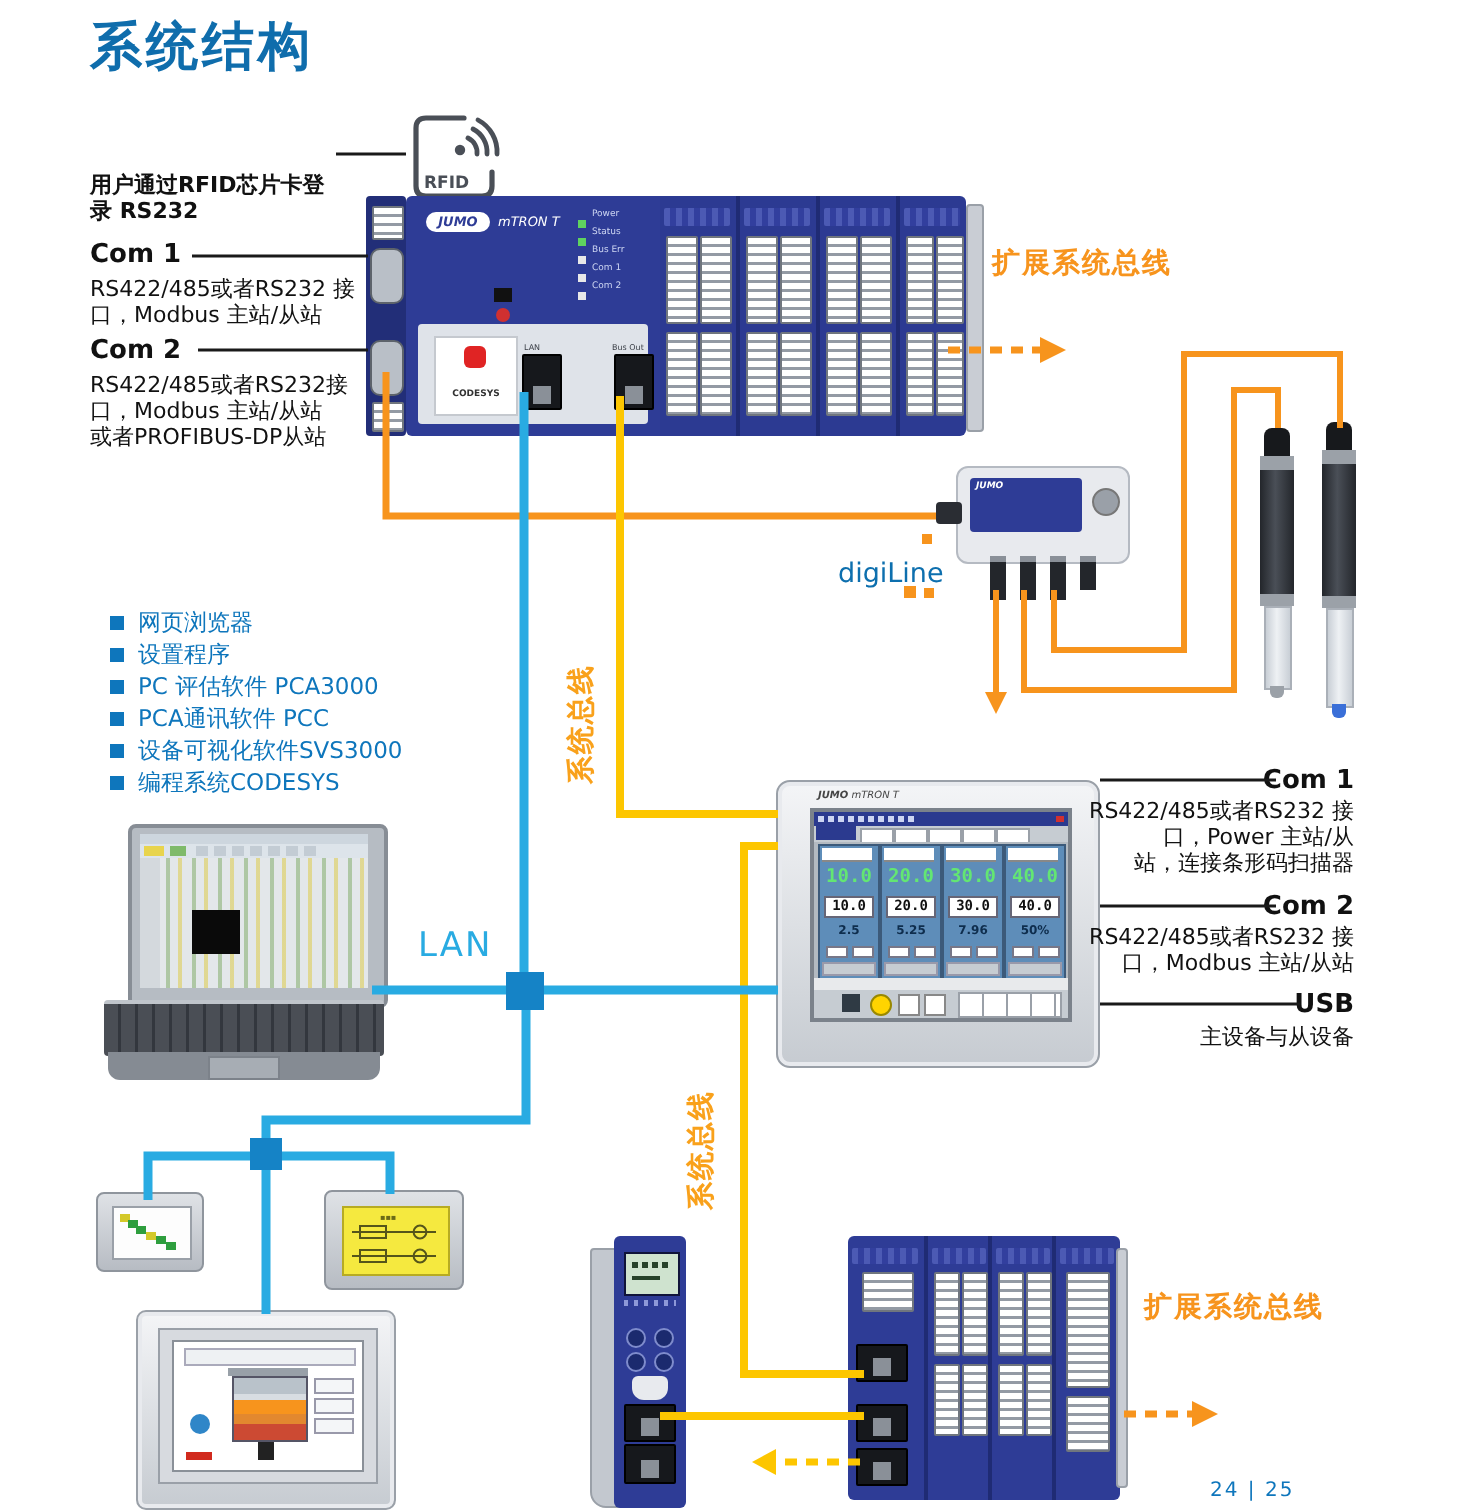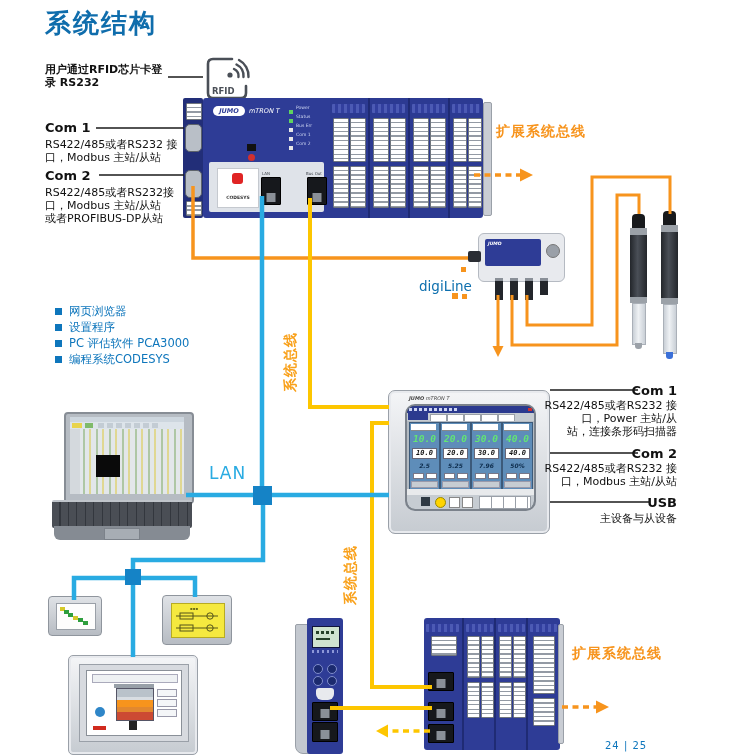--- a/index.html
+++ b/index.html
@@ -2,21 +2,21 @@
 <html><head>
 <meta charset="utf-8">
 <style>
   html,body{margin:0;padding:0;background:#fff;}
   #canvas{position:relative;width:734px;height:755px;background:#ffffff;overflow:hidden;
           font-family:"DejaVu Sans","Liberation Sans",sans-serif;color:#1a1a1a;}
   .abs{position:absolute;}
   
   .title{font-size:26px;font-weight:bold;color:#0f6dac;letter-spacing:2px;}
   .lbl-head{font-size:13px;font-weight:bold;color:#111;}
-  .lbl-body{font-size:11px;line-height:13px;color:#111;}
+  .lbl-body{font-size:11px;line-height:13px;color:#111;margin-top:23px;}
   .r{text-align:right;}
   .bullet-item{display:flex;align-items:center;height:16px;}
   .bullet-sq{width:7px;height:7px;background:#0e76bc;margin-right:7px;flex:0 0 auto;}
   .bullet-txt{font-size:11.5px;font-weight:normal;color:#0e76bc;white-space:nowrap;}
   .bus-label{font-size:14px;font-weight:bold;color:#f7941d;letter-spacing:1px;white-space:nowrap;}
   .vtext{transform:rotate(-90deg);transform-origin:center;text-align:center;}
   .lan-label{font-size:17px;color:#29abe2;letter-spacing:1px;}
   .pagenum{font-size:10px;color:#0e76bc;letter-spacing:1px;}
   
   .dev-blue{background:#2e3c96;}
@@ -88,20 +88,28 @@
     <div class="bullet-item">
         <span class="bullet-sq"></span>
         <span class="bullet-txt">设置程序</span>
       </div>
     <div class="bullet-item">
         <span class="bullet-sq"></span>
         <span class="bullet-txt">PC 评估软件 PCA3000</span>
       </div>
     <div class="bullet-item">
         <span class="bullet-sq"></span>
+        <span class="bullet-txt">PCA通讯软件 PCC</span>
+      </div>
+    <div class="bullet-item">
+        <span class="bullet-sq"></span>
+        <span class="bullet-txt">设备可视化软件SVS3000</span>
+      </div>
+    <div class="bullet-item">
+        <span class="bullet-sq"></span>
         <span class="bullet-txt">编程系统CODESYS</span>
       </div>
   </div>
 
   <svg class="abs" style="left:204px;top:56px;" width="48" height="46" viewBox="0 0 48 46">
     <path d="M28 3 H9 Q4 3 4 8 V37 Q4 42 9 42 H37 Q42 42 42 37 V30" fill="none" stroke="#4a4f57" stroke-width="2.6" stroke-linecap="round"></path>
     <circle cx="26" cy="19" r="2.6" fill="#4a4f57"></circle>
     <path d="M30 13 a8 8 0 0 1 4.5 8" fill="none" stroke="#4a4f57" stroke-width="2.4" stroke-linecap="round"></path>
     <path d="M32.5 8.5 a13 13 0 0 1 7 12.5" fill="none" stroke="#4a4f57" stroke-width="2.4" stroke-linecap="round"></path>
     <path d="M35 4 a18 18 0 0 1 9.5 17" fill="none" stroke="#4a4f57" stroke-width="2.4" stroke-linecap="round"></path>
@@ -238,21 +246,21 @@
     </div>
   </div>
 
   <div class="abs lan-label" style="left:209px;top:463px;">LAN</div>
 
   <div class="abs bezel" style="left:388px;top:390px;width:160px;height:142px;">
     <div class="abs" style="left:20px;top:4px;font-size:5px;color:#444;">
       <span style="font-weight:bold;font-style:italic;">JUMO</span>
       <span style="font-style:italic;">mTRON T</span>
     </div>
-    <div class="abs" style="left:16px;top:13px;width:127px;height:103px;background:#2f3a44;border:2px solid #7b828b;border-radius:10px;overflow:hidden;font-style:italic;">
+    <div class="abs" style="left:16px;top:13px;width:127px;height:103px;background:#2f3a44;border:2px solid #7b828b;border-radius:0;overflow:hidden;">
       <div class="abs" style="left:0;top:0;width:127px;height:7px;background:#2b3a8f;">
         <span class="abs" style="left:2px;top:2px;width:50px;height:3px;background:repeating-linear-gradient(90deg,#cdd5f2 0 3px,#2b3a8f 3px 5px);"></span>
         <span class="abs" style="right:2px;top:2px;width:4px;height:3px;background:#d03030;"></span>
       </div>
       <div class="abs" style="left:0;top:7px;width:127px;height:8px;background:#c6ccd2;">
         <span class="abs" style="left:1px;top:0;width:20px;height:7px;background:#2b3a8f;"></span>
         <span class="tabw" style="left:23px;"></span>
         <span class="tabw" style="left:40px;"></span>
         <span class="tabw" style="left:57px;"></span>
         <span class="tabw" style="left:74px;"></span>

